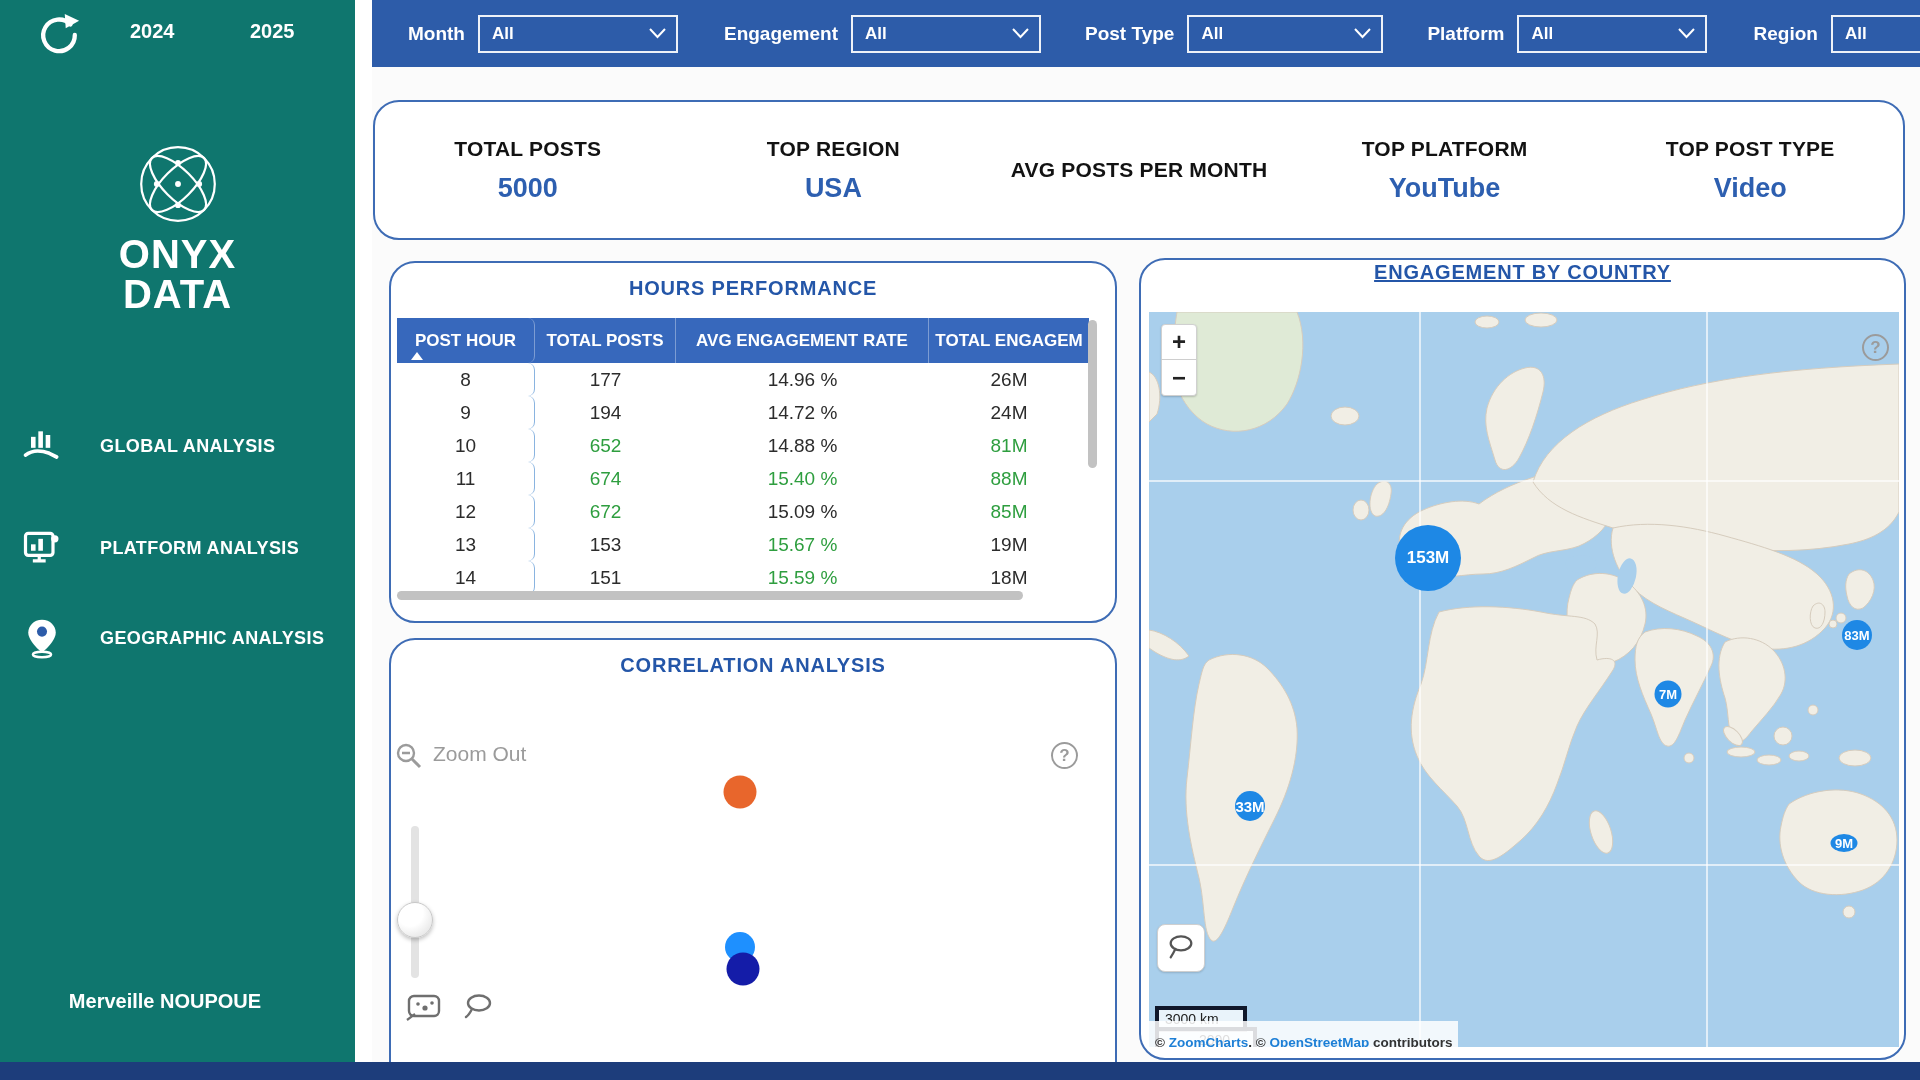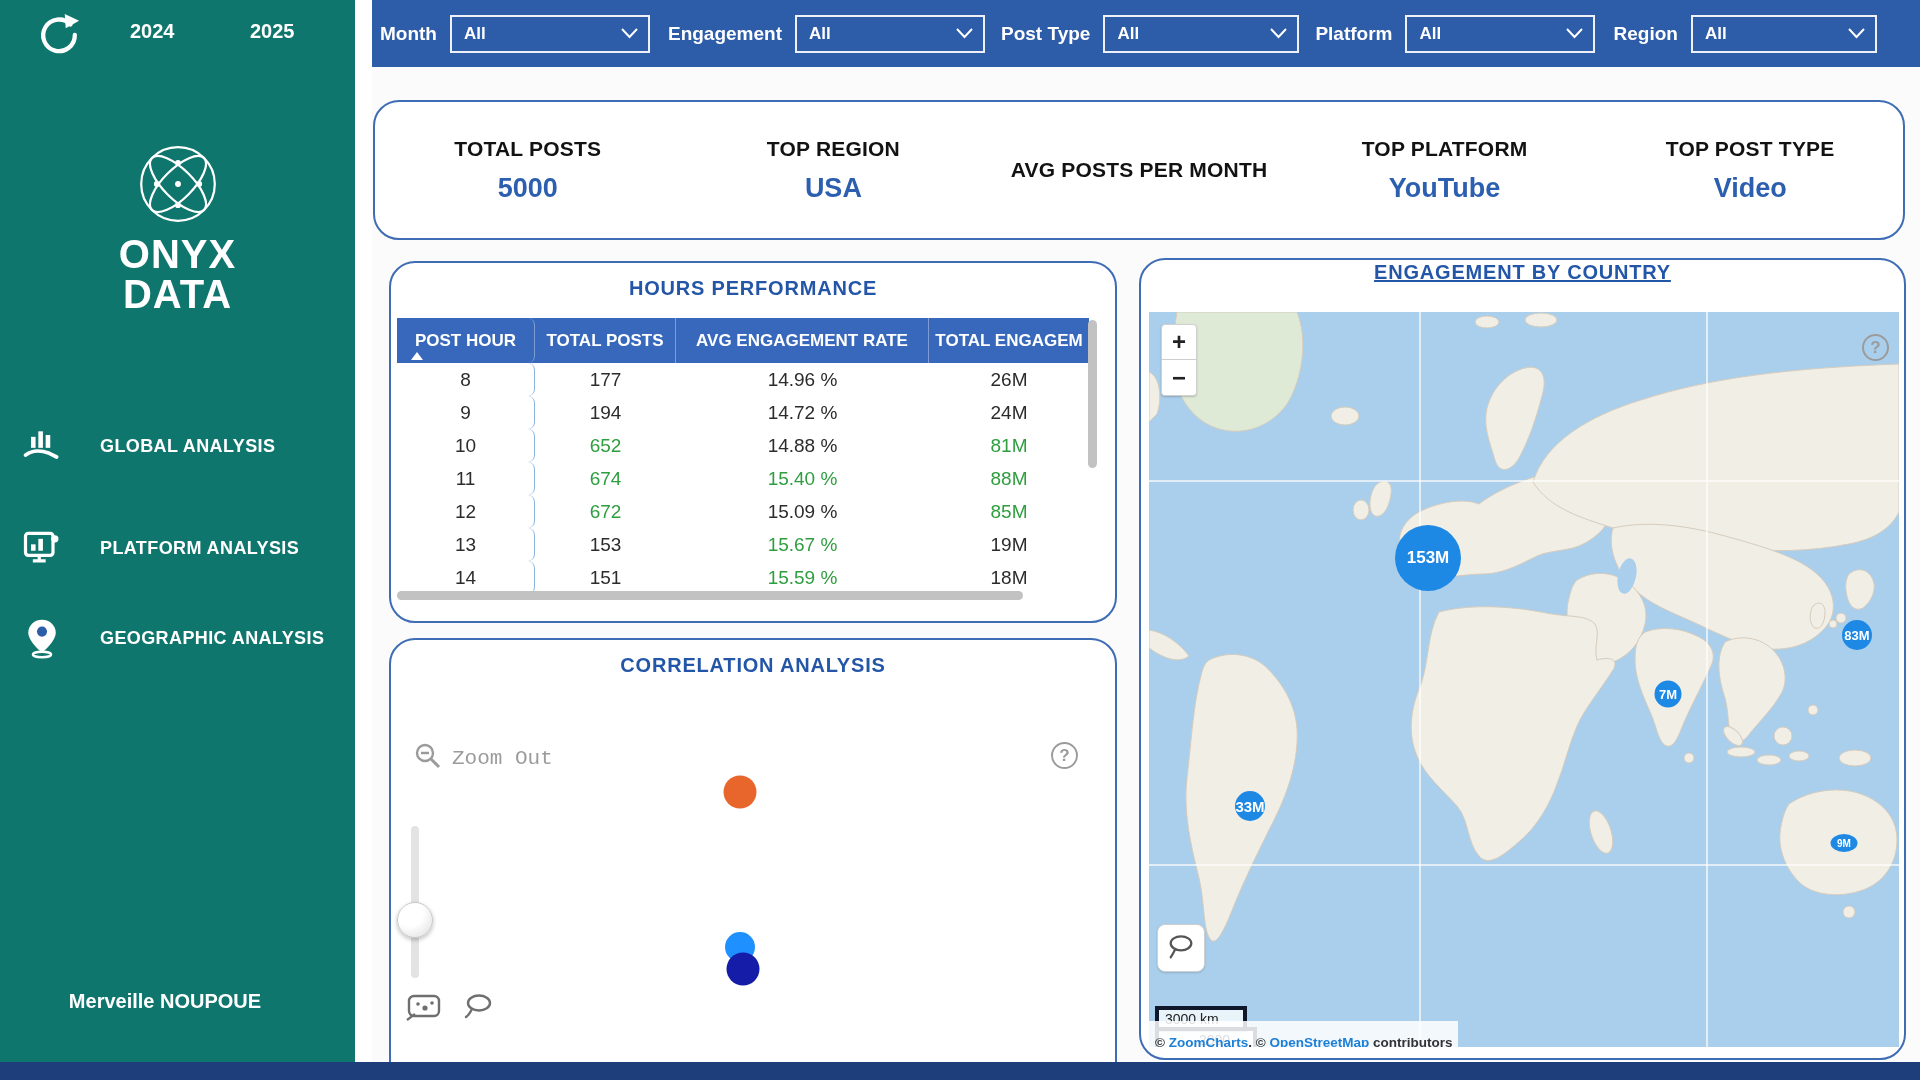--- a/index.html
+++ b/index.html
@@ -17,21 +17,21 @@
   .nav-item { position:absolute; left:0; width:355px; height:52px; display:flex; align-items:center; cursor:pointer; }
   .nav-item .nav-icon { width:44px; height:44px; margin-left:20px; flex:none; }
   .nav-item .nav-label { color:#ffffff; font-size:18px; font-weight:600; letter-spacing:.4px; margin-left:36px; white-space:nowrap; }
   .nav-1 { top:420px; } .nav-2 { top:522px; } .nav-3 { top:612px; }
   .user-name { position:absolute; left:0; top:990px; width:330px; text-align:center; color:#ffffff; font-size:20px; font-weight:700; }
 
   
   .filterbar { position:absolute; left:372px; top:0; width:1548px; height:67px; background:#2d5ca9;
                display:flex; align-items:center; padding-left:8px; }
   .filter-group { display:flex; align-items:center; }
-  .filter-label { color:#ffffff; font-size:19px; font-weight:700; margin-right:13px; white-space:nowrap; }
+  .filter-label { color:#ffffff; font-size:19px; font-weight:700; margin-right:13px; white-space:nowrap;margin-left:28px; }
   .filter-box { height:38px; border:2px solid rgba(255,255,255,.92); display:flex; align-items:center;
                 justify-content:space-between; padding:0 10px 0 12px; cursor:pointer; }
   .filter-value { color:#ffffff; font-size:17px; font-weight:700; }
   .chev { width:17px; height:11px; }
 
   
   .content-bg { position:absolute; left:372px; top:67px; width:1548px; height:995px; background:#fbfbfb; }
   .card { position:absolute; background:#ffffff; border:2px solid #3e6cb5; border-radius:26px; }
   .card-title { position:absolute; left:0; right:0; text-align:center; color:#2456a8;
                 font-size:20px; font-weight:700; letter-spacing:.8px; }
@@ -56,21 +56,21 @@
   .trow { display:flex; height:33px; align-items:center; }
   .td { font-size:19px; text-align:center; }
   .td.c1 { border-right:1px solid #8ab4e0; align-self:stretch; display:flex; align-items:center; justify-content:center; }
   .val-dark { color:#2c2c2c; } .val-green { color:#2e9e3f; }
   .vscroll { position:absolute; left:697px; top:57px; width:9px; height:148px; background:#c2c2c2; border-radius:5px; cursor:pointer; }
   .hscroll { position:absolute; left:6px; top:328px; width:626px; height:9px; background:#c2c2c2; border-radius:5px; cursor:pointer; }
 
   
   .corr-card { left:389px; top:638px; width:728px; height:485px; overflow:hidden; }
   .corr-title { top:14px; }
-  .zoomout { position:absolute; left:23px; top:102px; display:flex; align-items:flex-end; cursor:pointer;font-family:Liberation Mono, monospace; }
+  .zoomout { position:absolute; left:4px; top:102px; display:flex; align-items:flex-start; cursor:pointer; }
   .zoomout-label { color:#9b9b9b; font-size:21px; margin-left:10px; }
   .help-badge { position:absolute; width:27px; height:27px; border:2px solid #9b9b9b; border-radius:50%;
                 color:#9b9b9b; font-size:17px; font-weight:700; display:flex; align-items:center; justify-content:center; cursor:pointer; }
   .corr-help { left:660px; top:102px; }
   .slider-track { position:absolute; left:20px; top:186px; width:8px; height:152px; background:#e3e3e3; border-radius:4px; cursor:pointer; }
   .slider-knob { position:absolute; left:6px; top:262px; width:36px; height:36px; border-radius:50%;
                  background:radial-gradient(circle at 35% 30%, #ffffff 40%, #dcdcdc); border:1px solid #c8c8c8;
                  box-shadow:0 2px 4px rgba(0,0,0,.25); cursor:grab; }
   .dot { position:absolute; border-radius:50%; transform:translate(-50%,-50%); cursor:pointer; }
   .dot-orange { left:349px; top:152px; width:33px; height:33px; background:#e8662c; }
@@ -431,21 +431,21 @@
     <div class="map-zoom">
       <div class="map-zoom-btn">+</div>
       <div class="map-zoom-btn">−</div>
     </div>
     <div class="help-badge map-help">?</div>
 
     <div class="bubble" style="left:279px; top:246px; width:66px; height:66px; font-size:17px;">153M</div>
     <div class="bubble" style="left:708px; top:323px; width:30px; height:30px; font-size:13px;">83M</div>
     <div class="bubble" style="left:519px; top:382px; width:27px; height:27px; font-size:13px;">7M</div>
     <div class="bubble" style="left:101px; top:494px; width:30px; height:30px; font-size:15px;">33M</div>
-    <div class="bubble" style="left:695px; top:531px; width:27px; height:18px; font-size:10px;">9M</div>
+    <div class="bubble" style="left:695px; top:531px; width:27px; height:18px; font-size:13px;">9M</div>
 
     <div class="lasso-btn">
       <svg width="30" height="30" viewBox="0 0 32 32">
         <ellipse cx="16" cy="11" rx="11" ry="7.5" fill="none" stroke="#555555" stroke-width="2.4"></ellipse>
         <path d="M10 17 q-3 6 -5 9" fill="none" stroke="#555555" stroke-width="2.4" stroke-linecap="round"></path>
       </svg>
     </div>
     <div class="scale-box scale-km">3000 km</div>
     <div class="scale-box scale-mi">2000 mi</div>
     <div class="attribution"><span>© </span><span class="link">ZoomCharts</span><span>, © </span><span class="link">OpenStreetMap</span><span> contributors</span></div>

